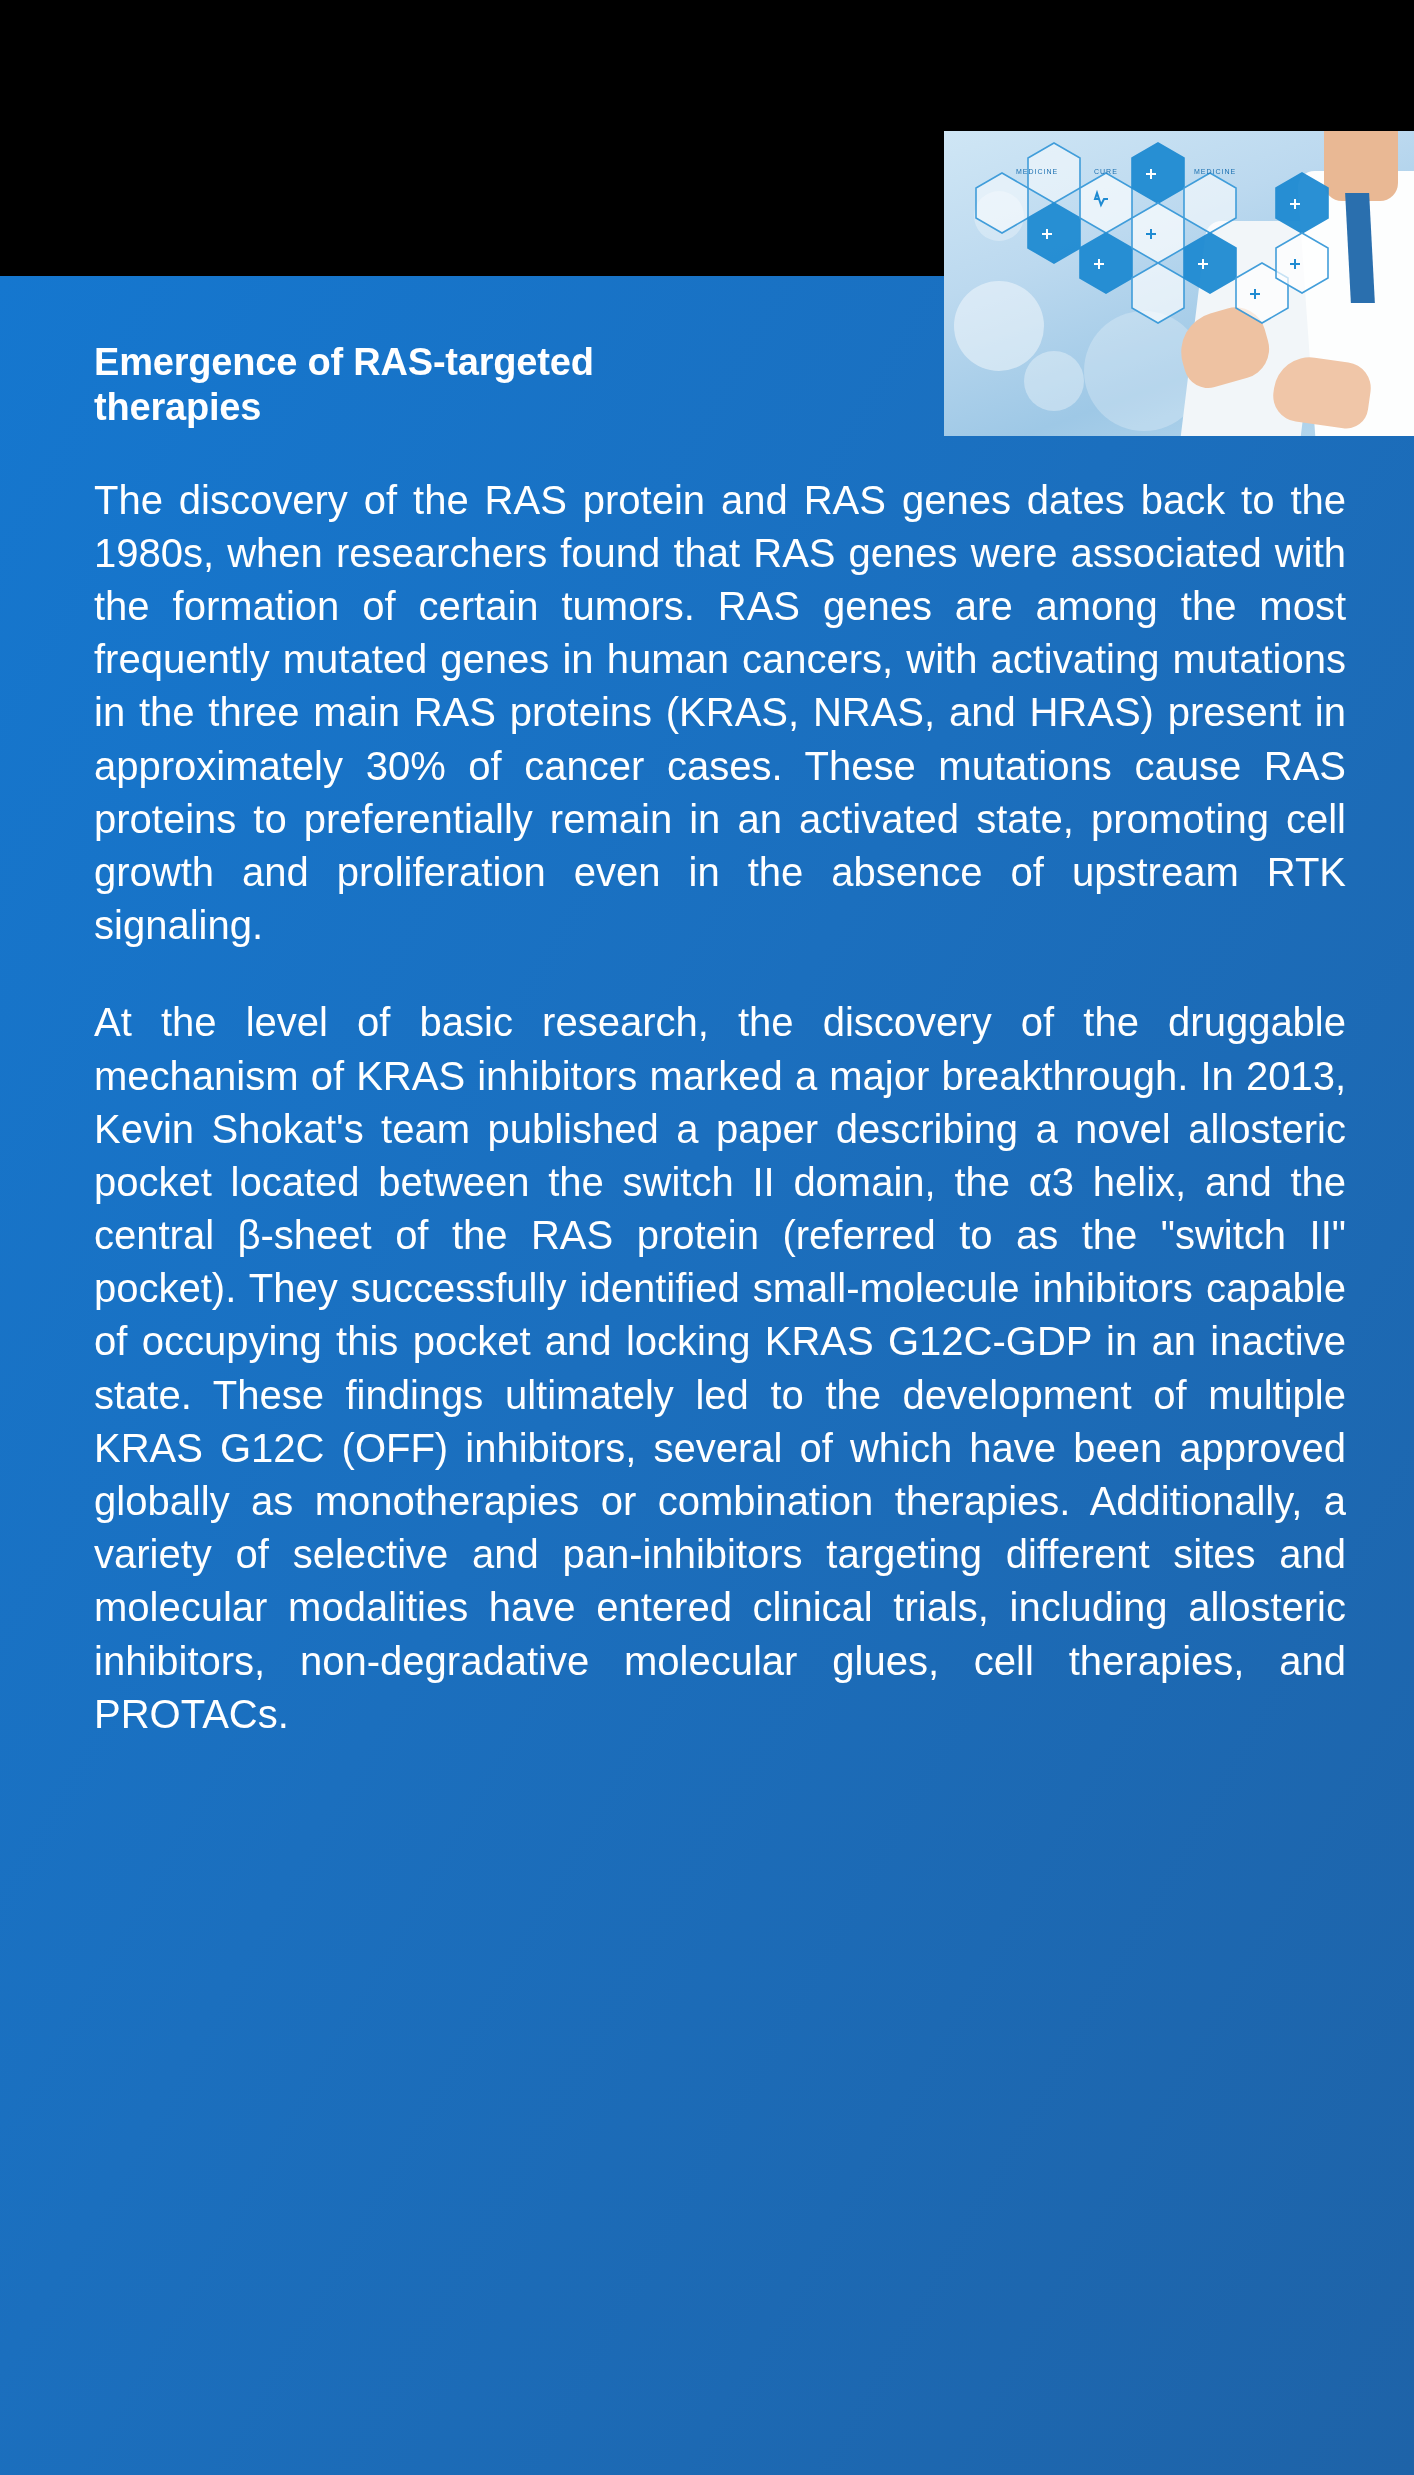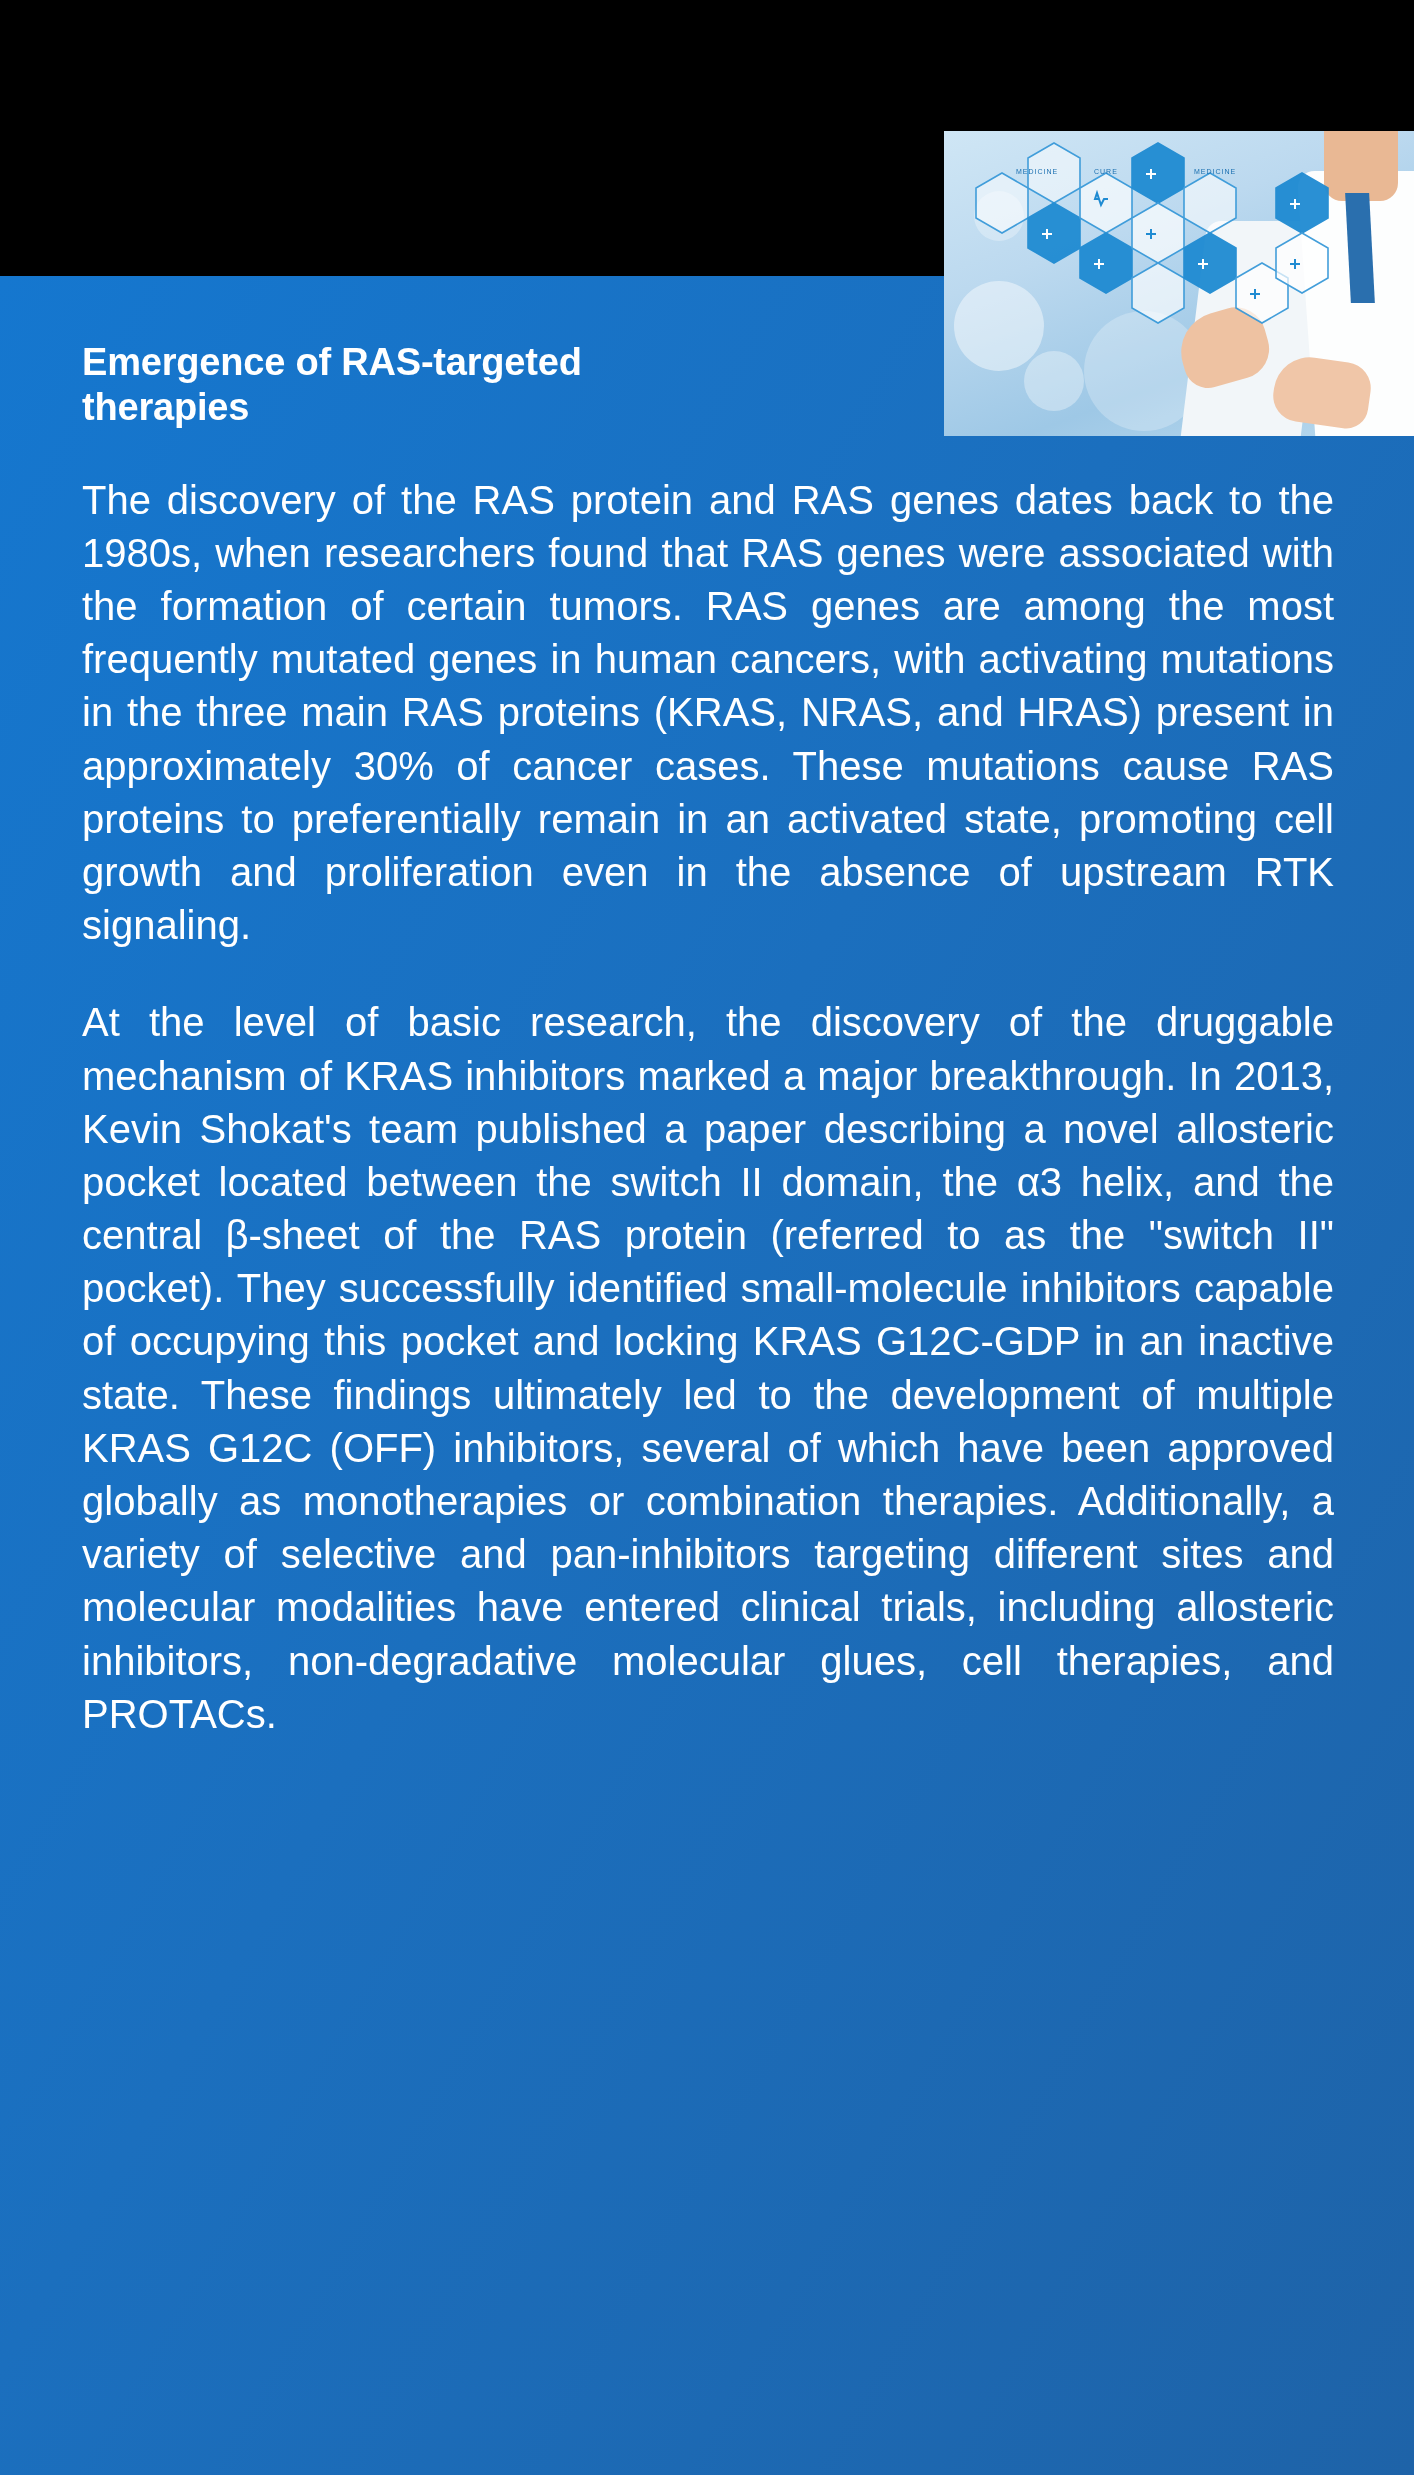--- a/index.html
+++ b/index.html
@@ -102,21 +102,21 @@
     width: 24px; height: 110px;
     background: #2a6fae;
     transform: skewX(3deg);
   }
 
   .hexgrid { position: absolute; left: 0; top: 0; width: 470px; height: 305px; }
 
   
   #article {
     position: absolute;
-    left: 82px;
+    left: 94px;
     top: 340px;
     width: 1252px;
   }
   #article-title {
     color: #ffffff;
     font-size: 38px;
     font-weight: bold;
     line-height: 1.18;
     width: 520px;
     margin: 0 0 44px 0;

